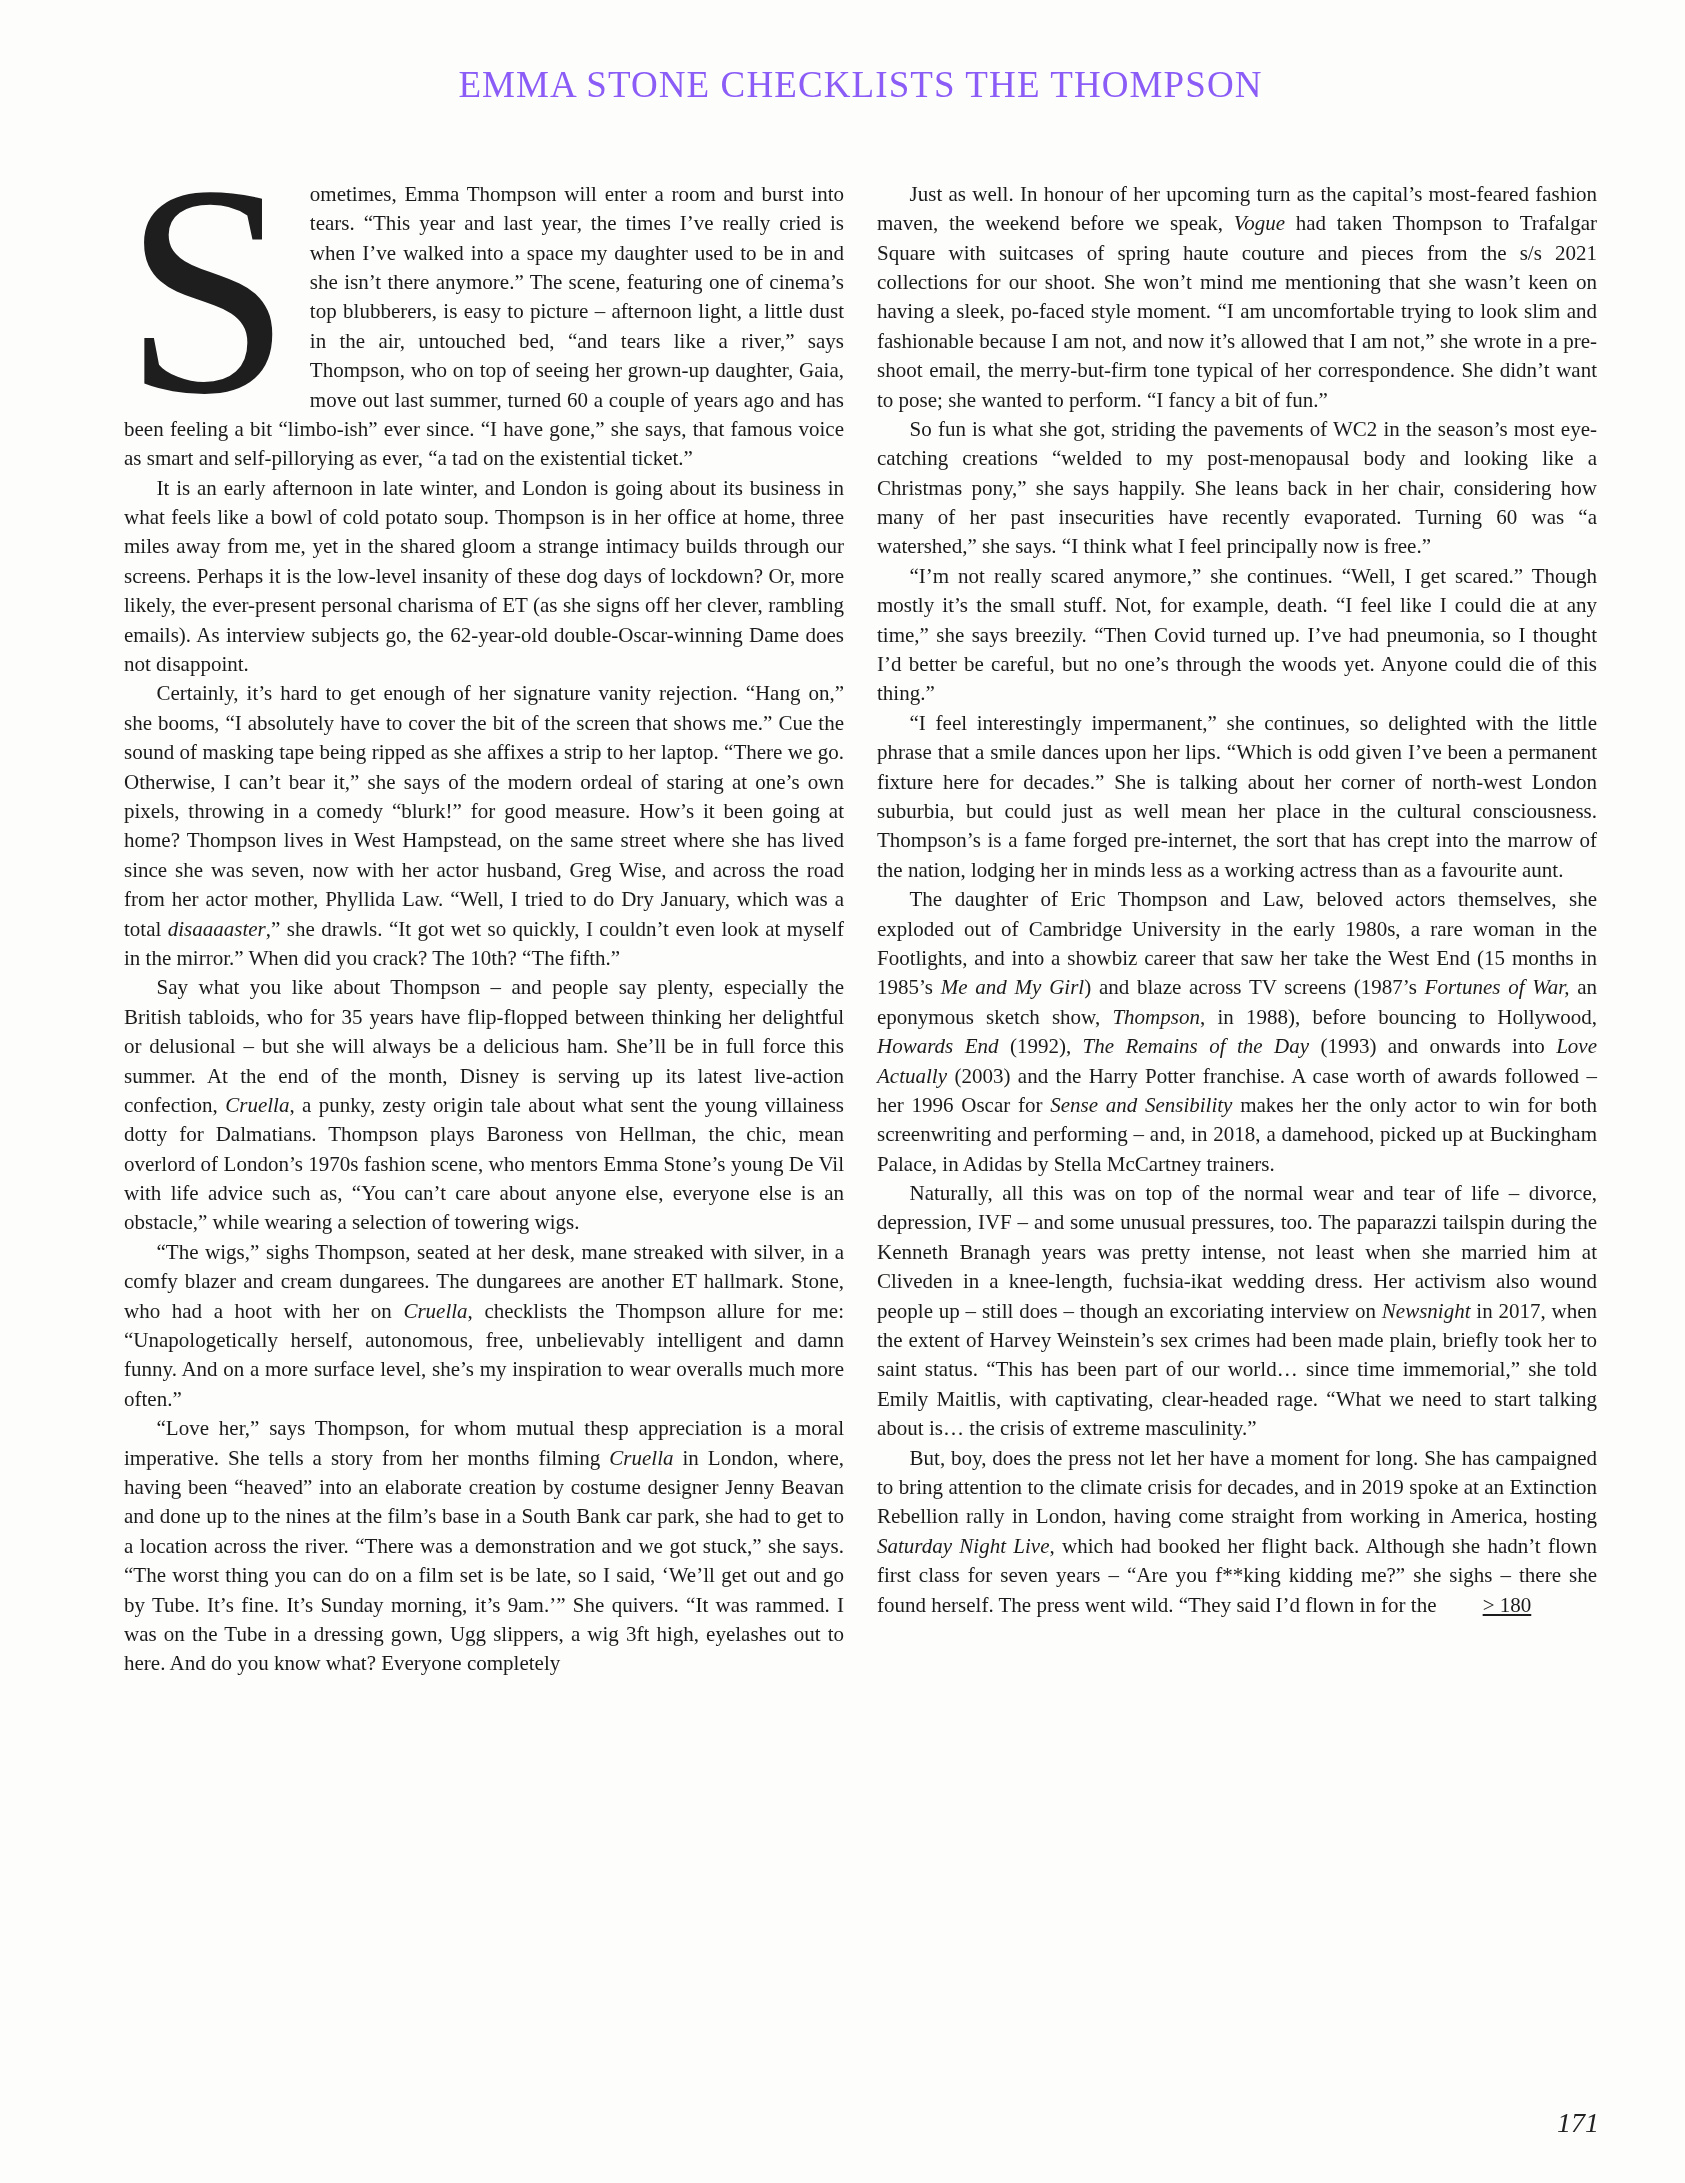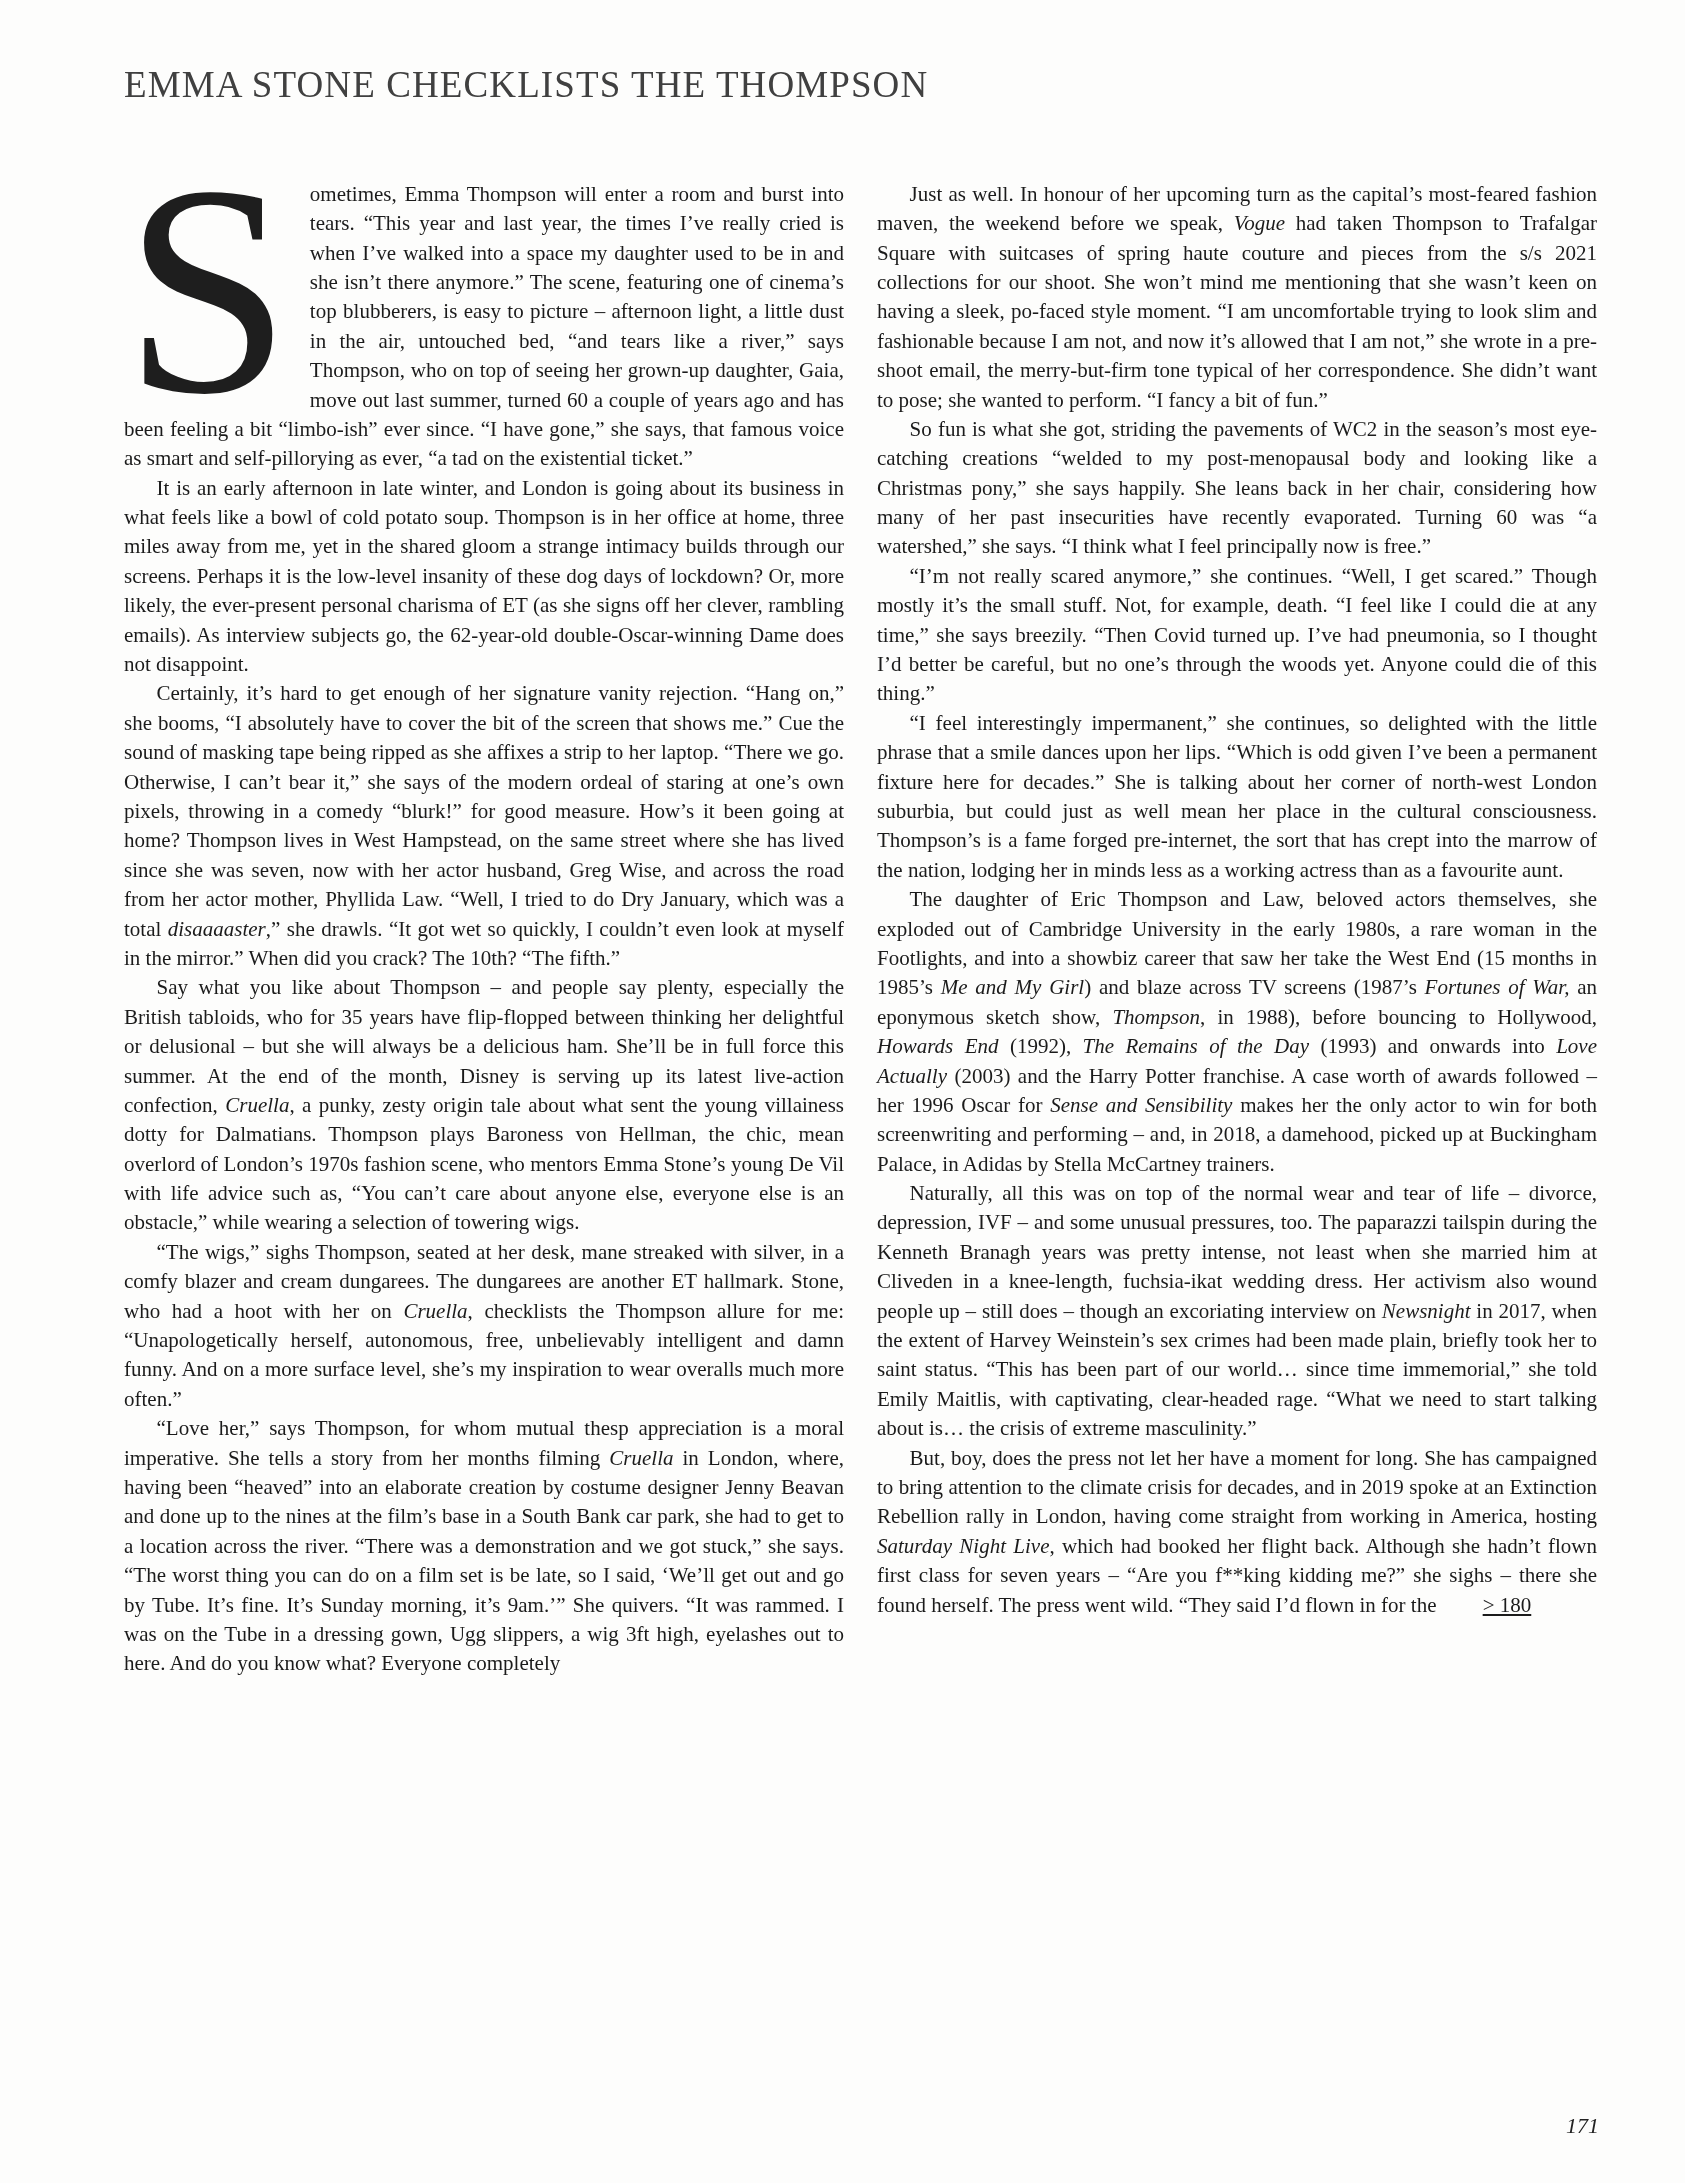--- a/index.html
+++ b/index.html
@@ -8,25 +8,26 @@
     width: 1685px;
     height: 2183px;
     background: #fdfdfc;
     font-family: "Liberation Serif", serif;
     color: #1b1b1b;
     position: relative;
     overflow: hidden;
   }
   .headline {
     margin: 64px 88px 0 124px;
+    text-align: center;
     font-size: 37px;
     line-height: 1.13;
     letter-spacing: 1.1px;
     font-weight: 400;
-    color: #404040;
+    color: #8b5cf6;
   }
   .columns {
     display: flex;
     margin: 74px 88px 0 124px;
     gap: 33px;
   }
   .column {
     flex: 1 1 0;
     font-size: 21px;
     line-height: 1.4;
@@ -42,21 +43,21 @@
     padding: 8.7px 19px 0 0;
     color: #1e1e1e;
   }
   i { font-style: italic; margin-top: 6px; }
   .marker { padding-left: 2.2em; white-space: nowrap; text-decoration: underline; }
   .pageno {
     position: absolute;
     right: 86px;
     bottom: 44px;
     font-style: italic;
-    font-size: 22px;
+    font-size: 28px;
     color: #222;
   }
 </style>
 </head>
 <body>
 
 <header class="headline">
   <div>EMMA STONE CHECKLISTS THE THOMPSON</div>
 </header>
 

